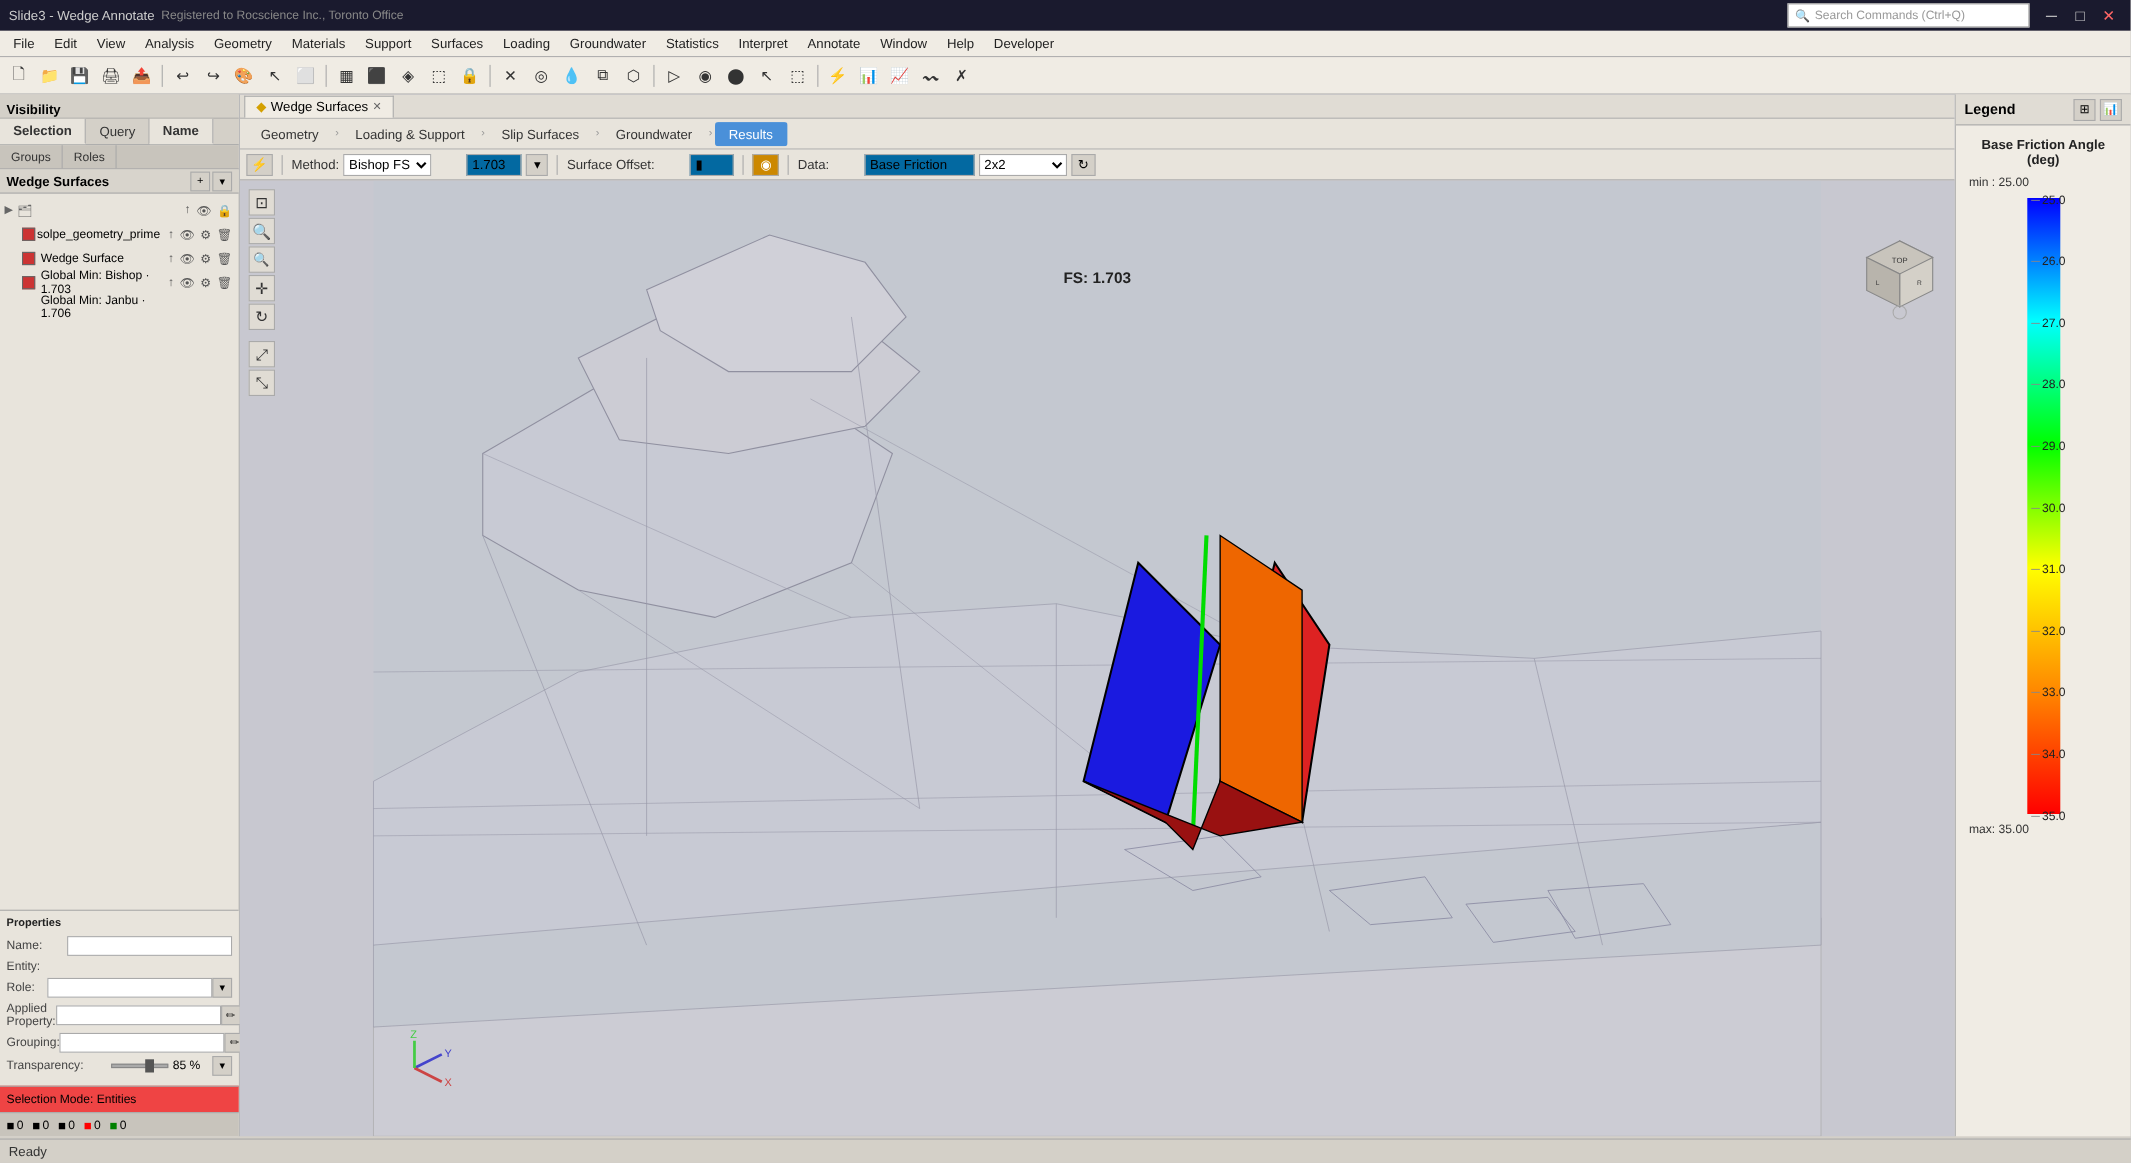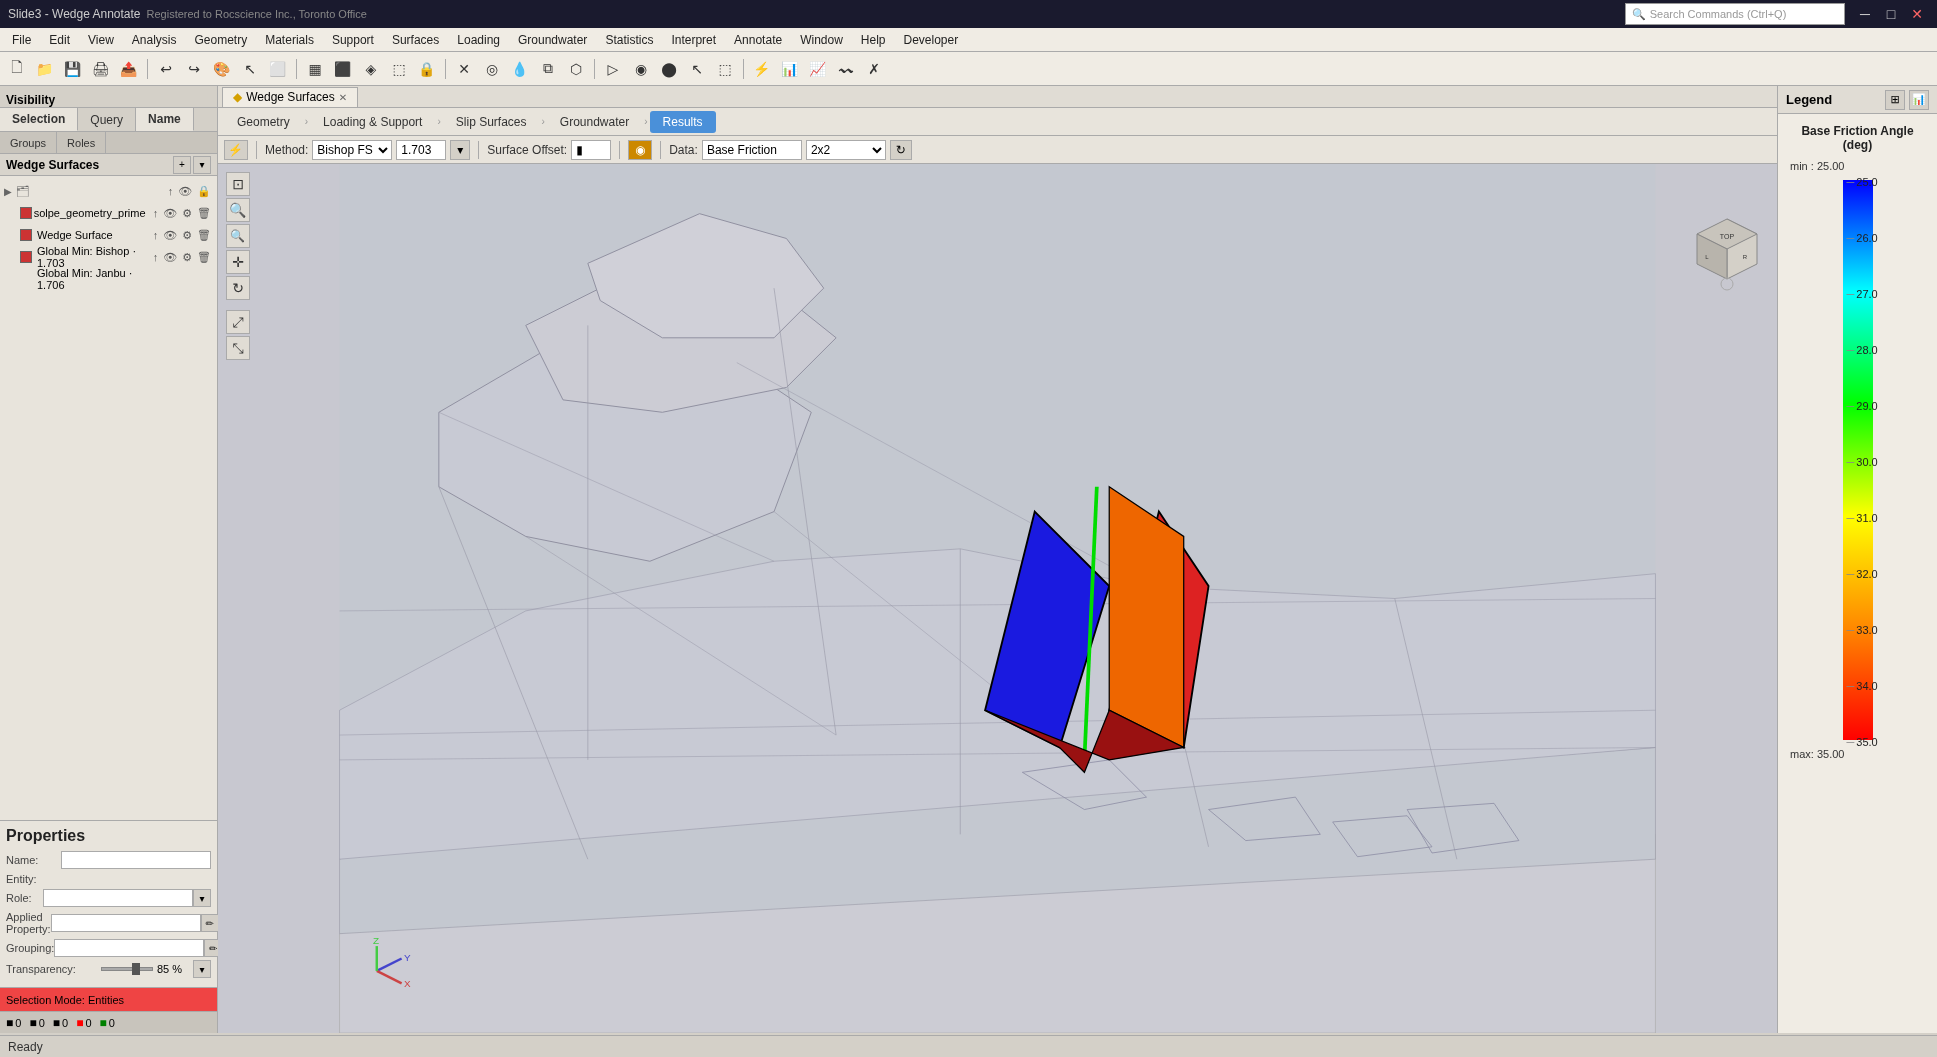--- a/index.html
+++ b/index.html
@@ -87,21 +87,21 @@
     }
     .tree-label { flex: 1; margin-top: 44px; }
     .tree-actions { display: flex; gap: 1px; }
     .tree-action-btn { font-size: 11px; color: #555; cursor: pointer; padding: 0 2px; }
     .color-swatch { width: 12px; height: 12px; border: 1px solid #666; display: inline-block; margin-right: 3px; }
 
     
     #properties-panel {
       border-top: 1px solid #aaa; padding: 6px; background: #e8e4dc;
     }
-    #properties-title { font-size: 16px; font-weight: bold; margin-bottom: 6px; color: #222; }
+    #properties-title { font-size: 10px; font-weight: bold; margin-bottom: 6px; color: #222; }
     .prop-row {
       display: flex; align-items: center; margin-bottom: 4px; font-size: 11px;
     }
     .prop-label { width: 95px; color: #444; }
     .prop-input {
       flex: 1; height: 18px; border: 1px solid #aaa; background: #fff;
       font-size: 11px; padding: 0 3px;
     }
     .prop-input-with-btn { display: flex; flex: 1; }
     .prop-btn { width: 18px; height: 18px; border: 1px solid #aaa; background: #d4d0c8; cursor: pointer; font-size: 10px; }
@@ -158,21 +158,21 @@
     .nav-item.active { background: #4a90d9; color: #fff; border-radius: 3px; }
     .nav-arrow { color: #999; font-size: 10px; }
 
     
     #view-toolbar {
       display: flex; align-items: center; height: 28px; background: #e8e4dc;
       border-bottom: 1px solid #aaa; padding: 0 6px; gap: 4px;
     }
     .vt-label { font-size: 12px; color: #333; }
     .vt-input {
-      height: 20px; border: 1px solid #aaa; background: #ffffff; font-size: 12px; padding: 0 4px;
+      height: 20px; border: 1px solid #aaa; background: #0369a1; font-size: 12px; padding: 0 4px; margin-left: 28px;
     }
     .vt-select {
       height: 20px; border: 1px solid #aaa; background: #fff; font-size: 12px; min-width: 80px;
     }
     .vt-btn {
       height: 20px; padding: 0 6px; border: 1px solid #aaa; background: #d4d0c8;
       font-size: 12px; cursor: pointer;
     }
     .vt-sep { width: 1px; height: 18px; background: #aaa; margin: 0 4px; }
 
@@ -544,20 +544,23 @@
       <input class="vt-input" style="width: 100px;" type="text" value="Base Friction">
       <select class="vt-select" style="width:40px">
         <option>2x2</option>
       </select>
       <button class="vt-btn" style="width:22px;padding:0">↻</button>
     </div>
 
     <div id="canvas-area">
 
       
+      <div id="fs-label">
+        <span>FS: 1.703</span>
+      </div>
 
       
       <div id="viewport-tools">
         <button class="vp-tool-btn" title="Zoom Extents">⊡</button>
         <button class="vp-tool-btn" title="Zoom In">🔍</button>
         <button class="vp-tool-btn" title="Zoom Out" style="font-size:12px">🔍</button>
         <button class="vp-tool-btn" title="Pan">✛</button>
         <button class="vp-tool-btn" title="Rotate">↻</button>
         <div style="height:6px"></div>
         <button class="vp-tool-btn" title="Expand">⤢</button>

